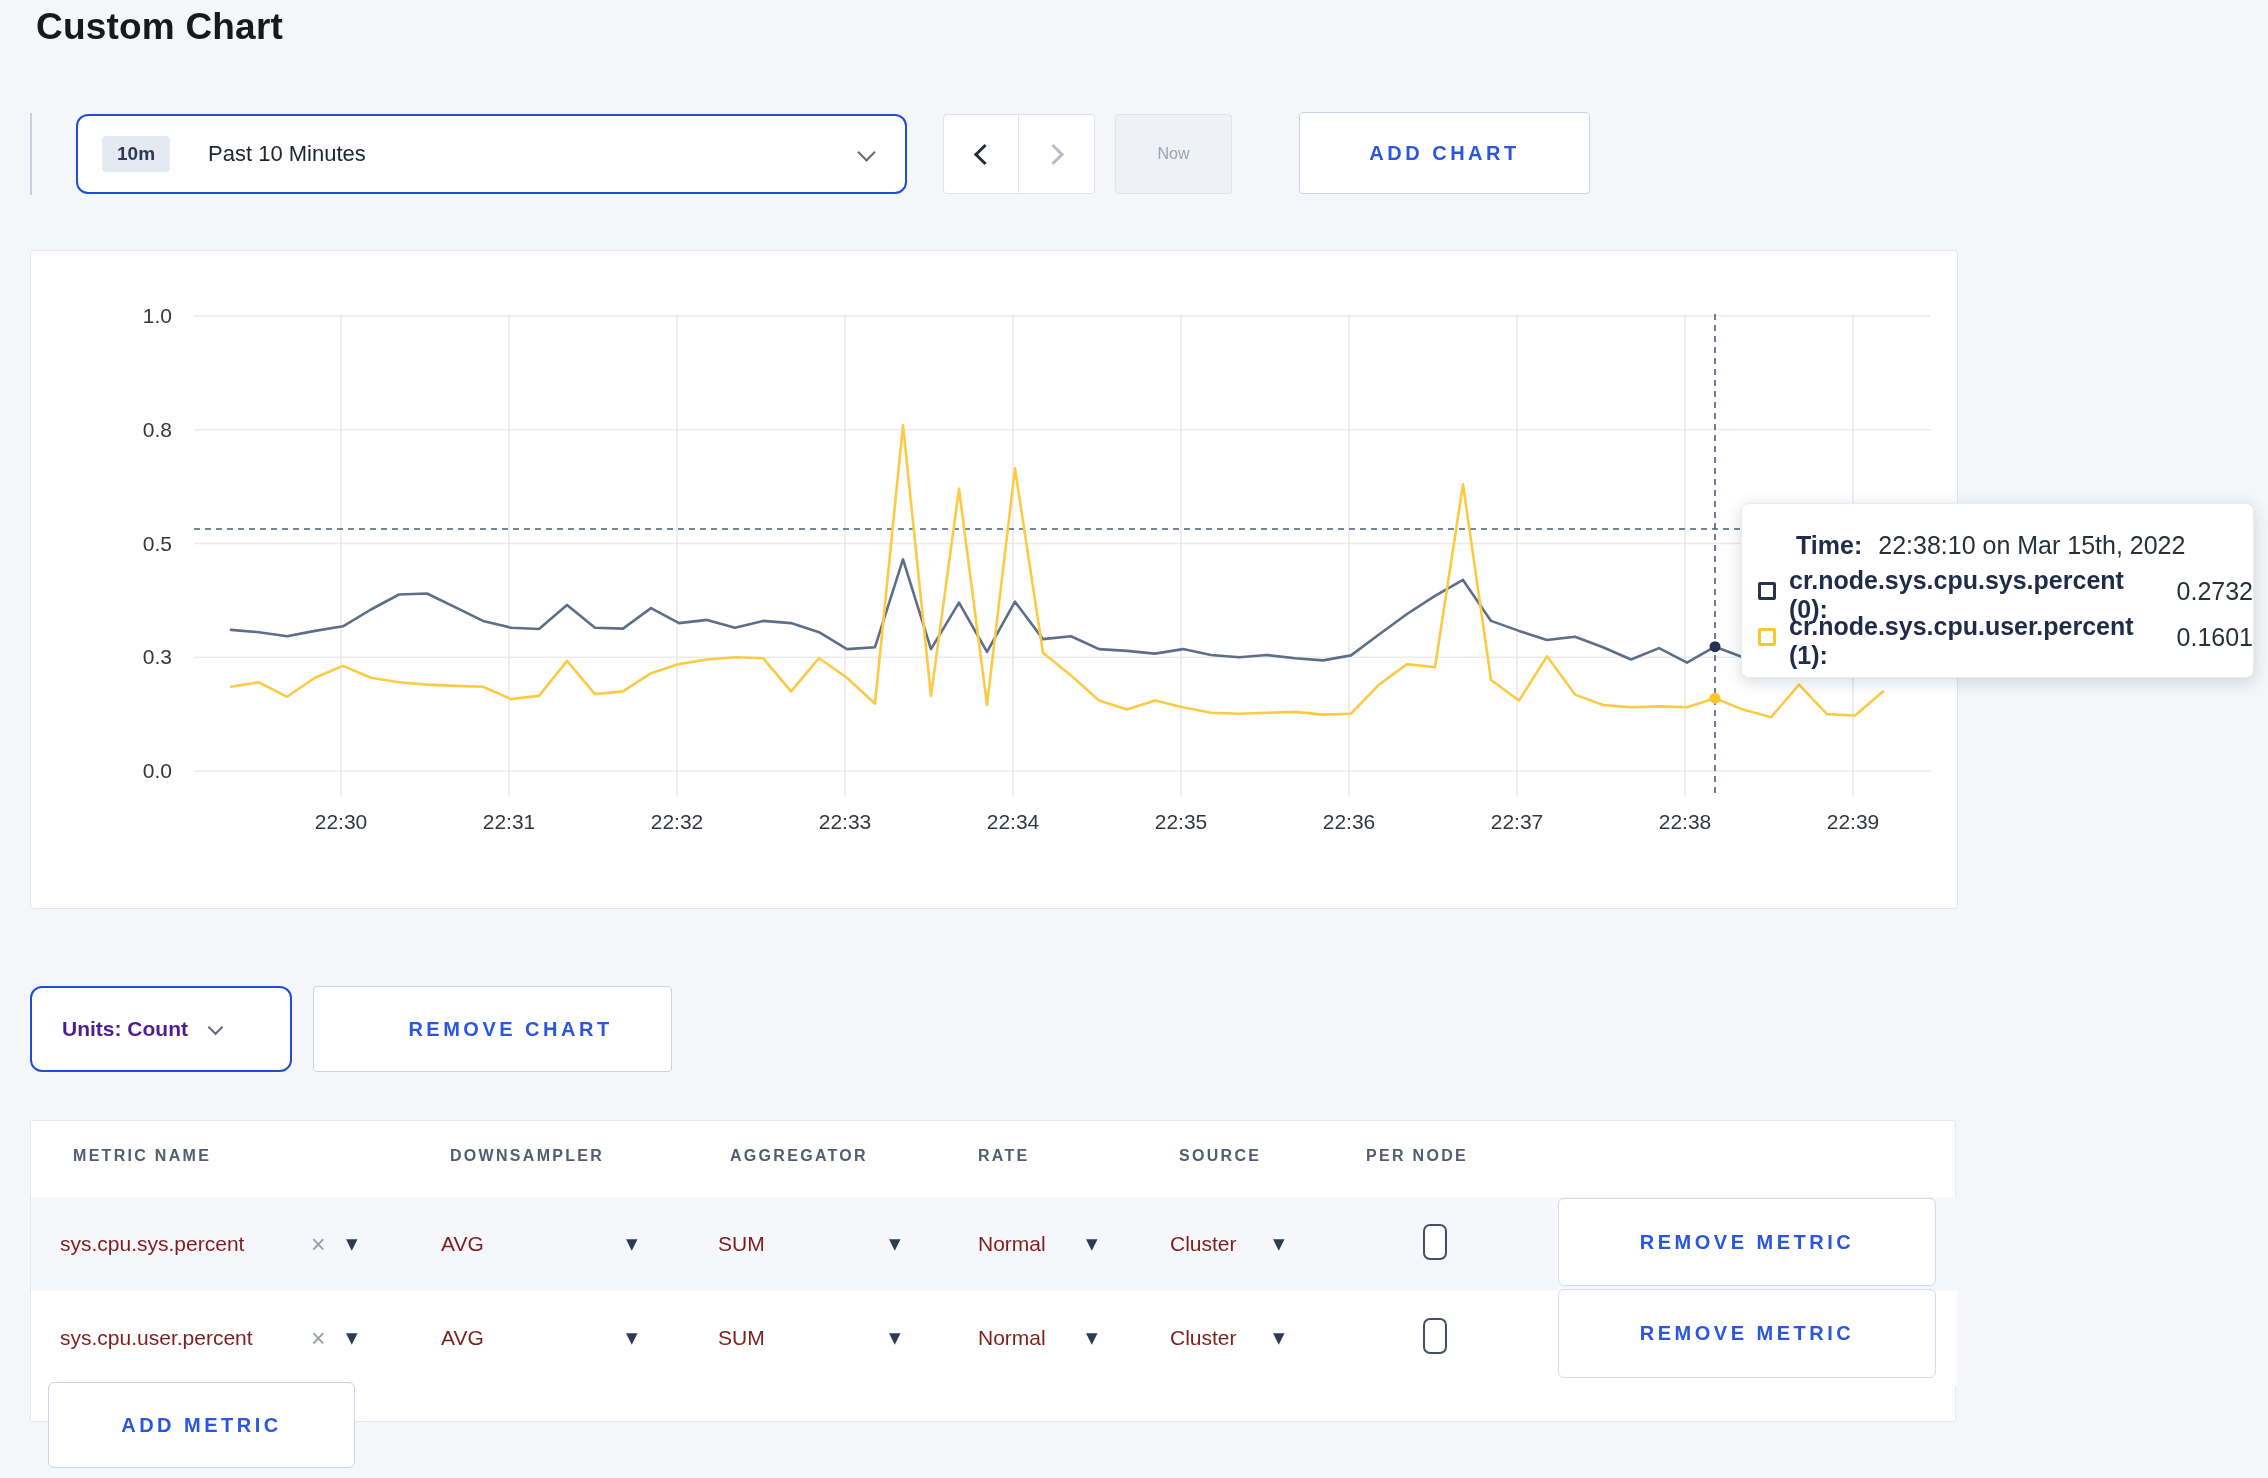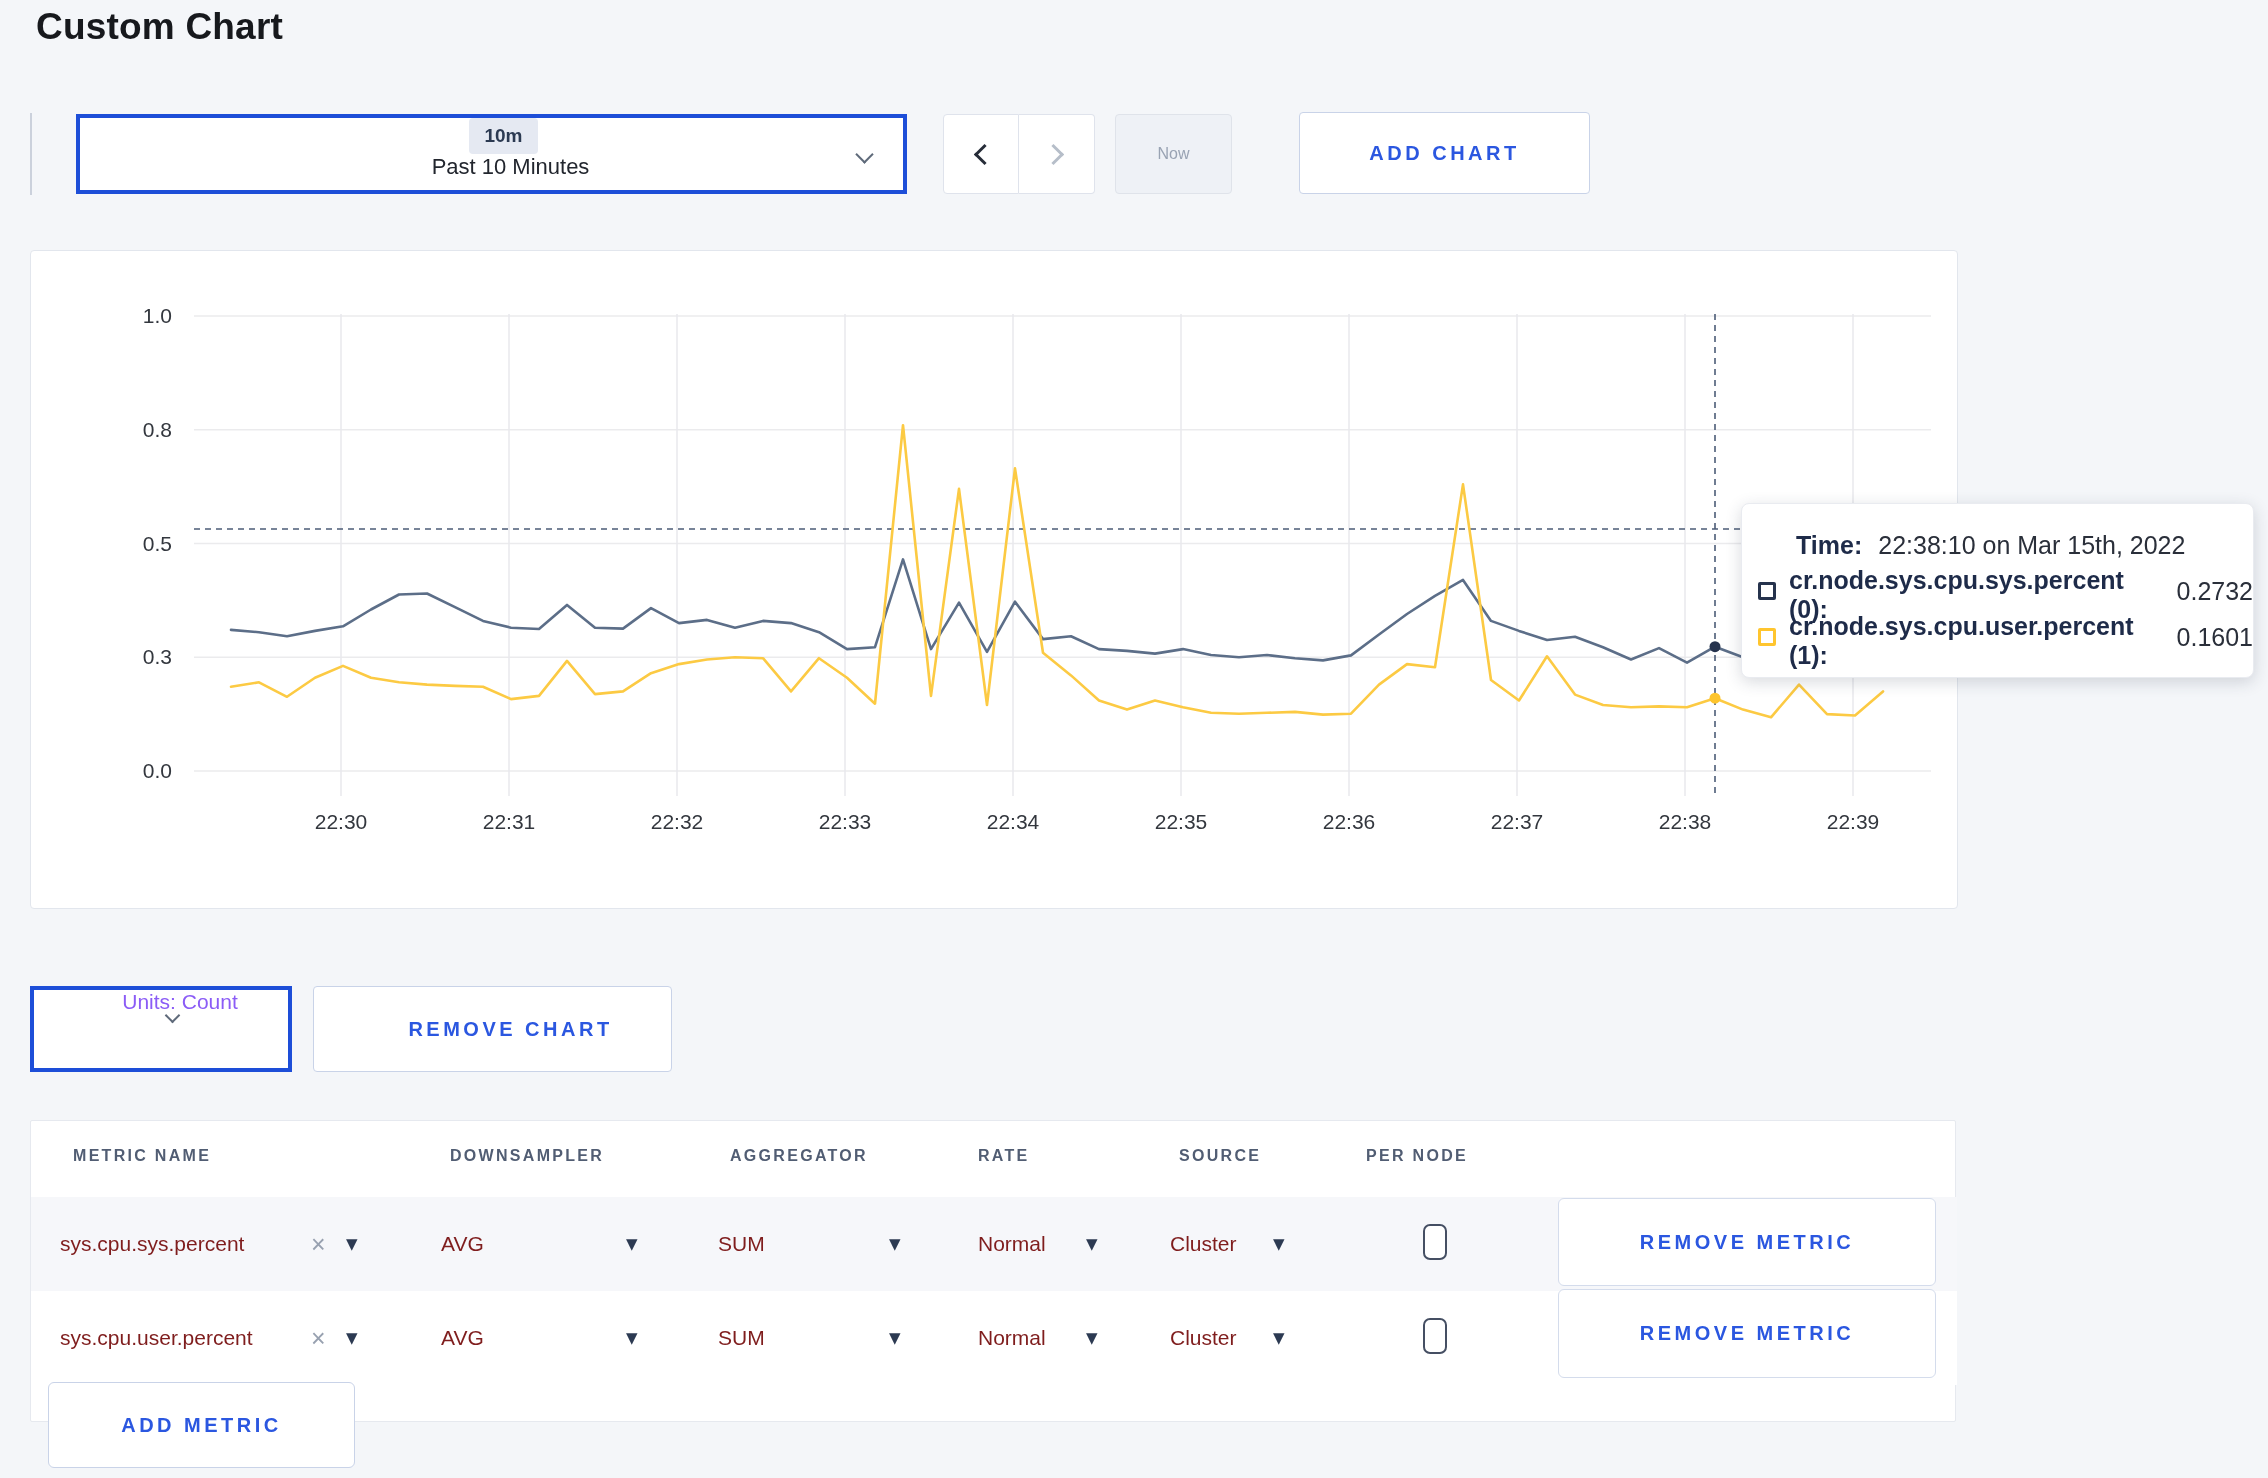--- a/index.html
+++ b/index.html
@@ -4,21 +4,21 @@
 <style>
   * { margin:0; padding:0; box-sizing:border-box; }
   html,body { background:#f4f6f9; }
   body { font-family:"Liberation Sans","DejaVu Sans",sans-serif; }
   #app { position:relative; width:2268px; height:1478px; background:#f4f6f9; overflow:hidden; }
 
   .page-title { position:absolute; left:36px; top:6px; font-size:37px; font-weight:600; color:#17191d; letter-spacing:0.2px; }
 
   .vdivider { position:absolute; left:30px; top:113px; width:2px; height:82px; background:#cbd1dc; }
 
-  .btn { background:#fff; border:4px solid #1d4ed8; border-radius:0; cursor:pointer;flex-direction:column; }
+  .btn { background:#fff; border:2px solid #1d4ed8; border-radius:12px; cursor:pointer; }
 
   .time-picker { position:absolute; left:76px; top:114px; width:831px; height:80px; display:flex; align-items:center; }
   .time-badge { margin-left:24px; background:#e5e9f2; border-radius:4px; padding:7px 15px; font-size:19px; font-weight:700; color:#2c3a52; }
   .time-label { margin-left:38px; font-size:22px; color:#22262e; }
   .chev { display:inline-block; border-style:solid; border-color:#5f6a7a; border-width:0; }
   .chev-down { width:13px; height:13px; border-right-width:2px; border-bottom-width:2px; transform:rotate(45deg); }
   .time-picker .chev-down { position:absolute; right:32px; top:30px; }
 
   .nav-group { position:absolute; left:943px; top:114px; height:80px; display:flex; }
   .nav-btn { width:76px; height:80px; background:#fff; border:1px solid #dfe3ec; display:flex; align-items:center; justify-content:center; }
@@ -38,21 +38,21 @@
 
   .tooltip { position:absolute; left:1741px; top:503px; width:513px; height:175px; background:#fff; border:1px solid #e9ebf0; border-radius:8px; box-shadow:0 4px 16px rgba(40,50,70,0.18); padding:18px 0 0 16px; z-index:5; }
   .tt-row { display:flex; align-items:center; height:46px; font-size:25px; }
   .tt-time { padding-left:38px; }
   .tt-label { font-weight:700; color:#1e2b49; }
   .tt-val { color:#2a2f3a; margin-left:16px; }
   .tt-sq { width:18px; height:18px; border:3px solid #26334d; border-radius:2px; background:#fff; margin-right:13px; flex:none; }
   .tt-name { font-weight:700; color:#1e2b49;margin-top:8px; }
 
   .units-btn { position:absolute; left:30px; top:986px; width:262px; height:86px; display:flex; align-items:center; }
-  .units-label { margin-left:38px; font-size:21px; font-weight:400; color:#8b5cf6; }
+  .units-label { margin-left:30px; font-size:21px; font-weight:700; color:#4c1d95; }
   .units-btn .chev-down { width:11px; height:11px; margin-left:22px; margin-top:-4px; }
   .remove-chart { position:absolute; left:313px; top:986px; width:359px; height:86px;padding-left:36px; }
 
   .table-card { position:absolute; left:30px; top:1120px; width:1926px; height:302px; background:#fff; border:1px solid #e6e9ef; border-radius:2px; }
   .th { position:absolute; top:26px; font-size:16px; letter-spacing:2.3px; color:#515d73; font-weight:600; white-space:nowrap; }
   .metric-row { position:absolute; left:0; width:1926px; height:94px; }
   .row-0 { top:76px; background:#f6f7fa; }
   .row-1 { top:170px; background:#fff; }
   .cell { position:absolute; top:0; height:100%; display:flex; align-items:center; font-size:21px; color:#7f1d1d; white-space:nowrap; }
   .xicon { color:#98a1b0; font-size:25px; }

